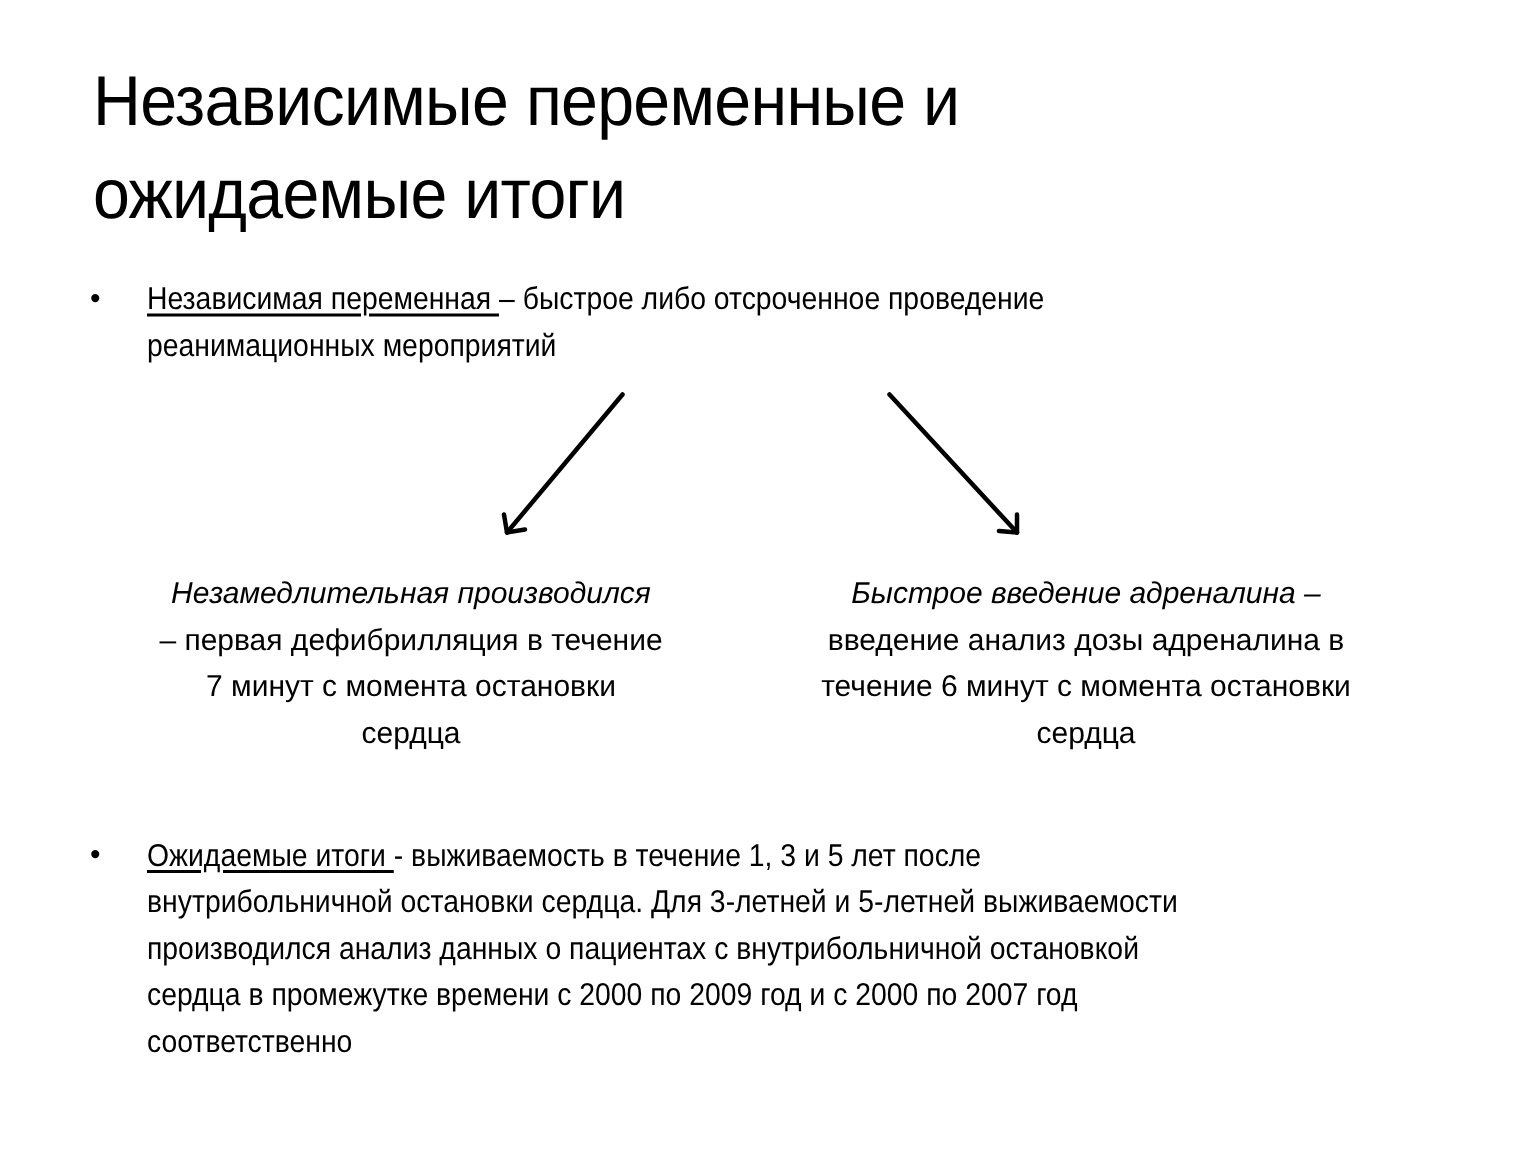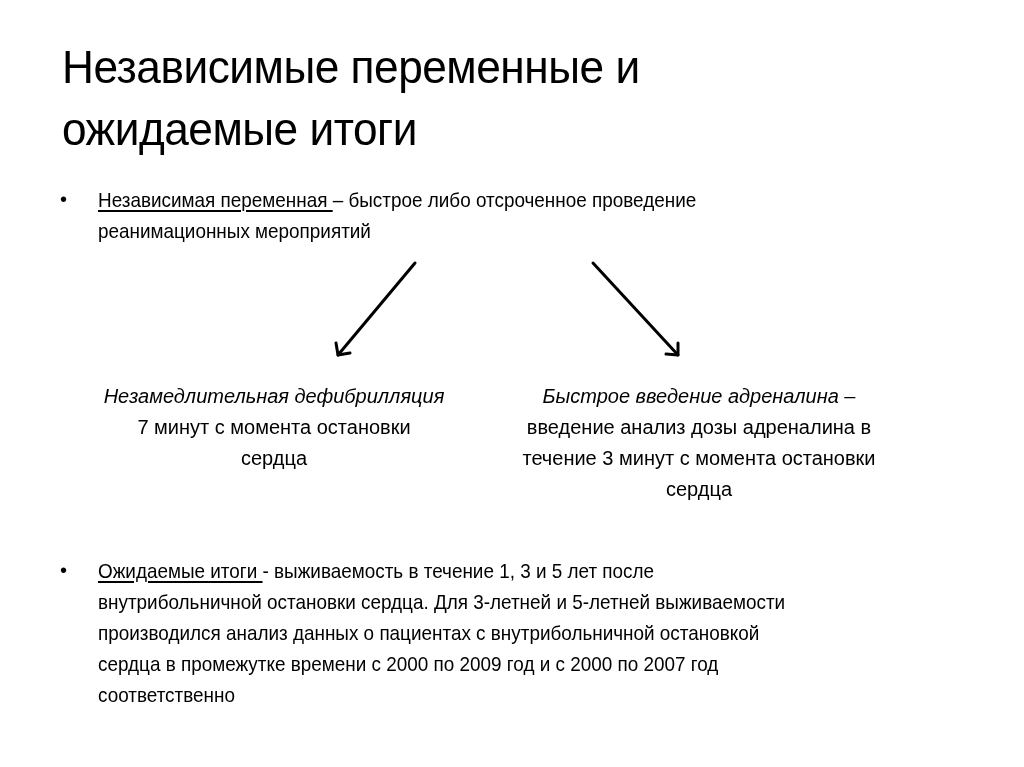--- a/index.html
+++ b/index.html
@@ -55,21 +55,21 @@
     .bullet-2 { top: 555px; width: 920px; }
     .bullet-2 .body { width: 960px; }
     .branch {
       position: absolute;
       text-align: center;
       font-size: 20px;
       line-height: 31px;
     }
     .branch .head { font-style: italic; }
     .branch-left { left: 62px; top: 381px; width: 424px; }
-    .branch-right { left: 471px; top: 381px; width: 456px; }
+    .branch-right { left: 496px; top: 381px; width: 456px; }
     .arrows {
       position: absolute;
       left: 0;
       top: 0;
     }
   </style>
 </head>
 <body>
 
 <div class="slide-title">
@@ -92,29 +92,30 @@
       <polyline id="alh" points="336,343 338,355 350,353"></polyline>
     </g>
     <g stroke="#000000">
       <line id="ar" x1="593" y1="263" x2="678" y2="355"></line>
       <polyline id="arh" points="666,354 678,355 678,343"></polyline>
     </g>
   </g>
 </svg>
 
 <div class="branch branch-left">
-  <div class="head">Незамедлительная дефибрилляция</div>
+  <div class="head">Незамедлительная производился</div>
+  <div>– первая дефибрилляция в течение</div>
   <div>7 минут с момента остановки</div>
   <div>сердца</div>
 </div>
 
 <div class="branch branch-right">
   <div class="head">Быстрое введение адреналина –</div>
   <div>введение анализ дозы адреналина в</div>
-  <div>течение 3 минут с момента остановки</div>
+  <div>течение 6 минут с момента остановки</div>
   <div>сердца</div>
 </div>
 
 <div class="bullet bullet-2">
   <span class="dot">•</span>
   <div class="body">
     <div><span class="term">Ожидаемые итоги </span><span>- выживаемость в течение 1, 3 и 5 лет после</span></div>
     <div>внутрибольничной остановки сердца. Для 3-летней и 5-летней выживаемости</div>
     <div>производился анализ данных о пациентах с внутрибольничной остановкой</div>
     <div>сердца  в промежутке времени с 2000 по 2009 год и с 2000 по 2007 год</div>

